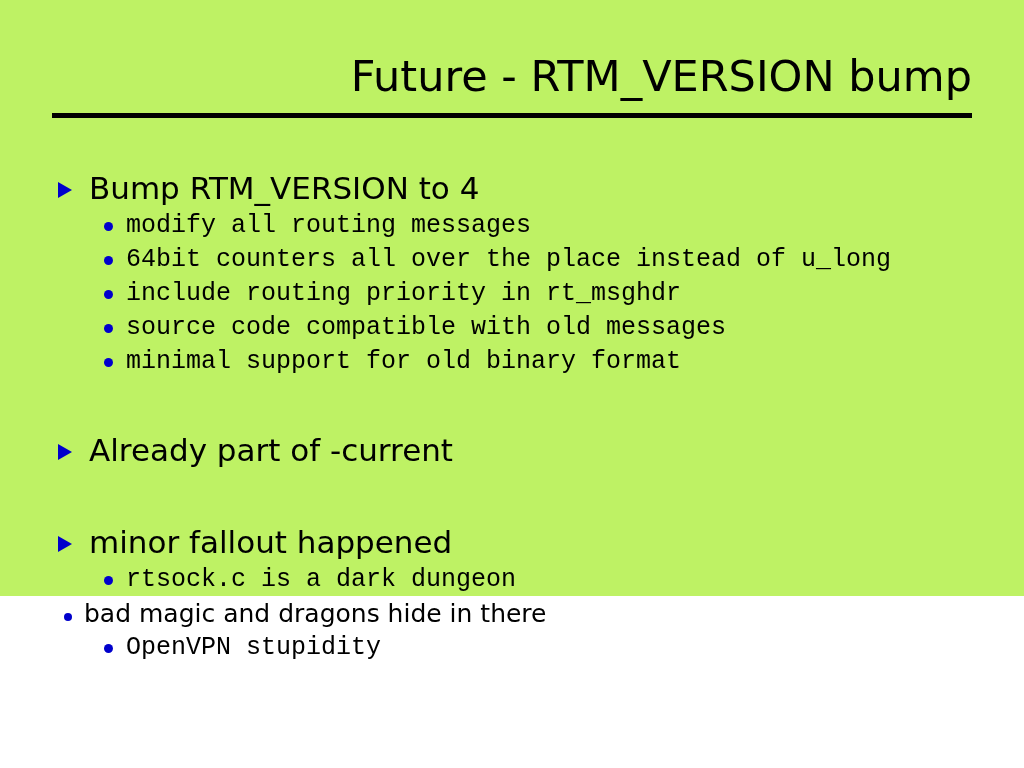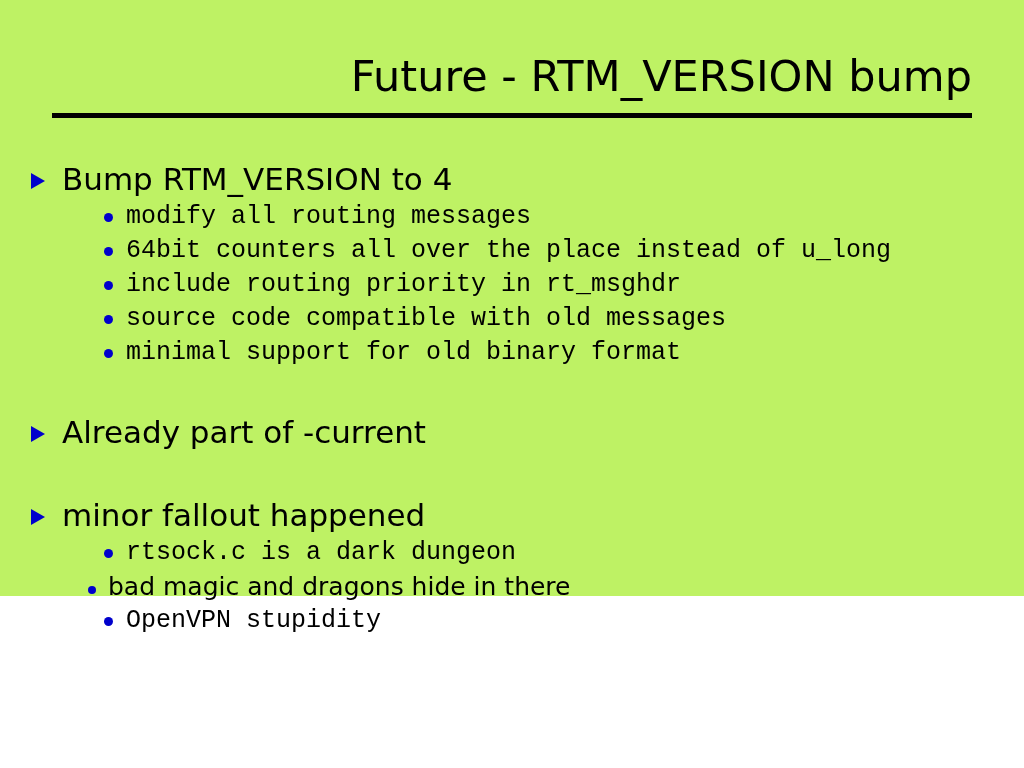--- a/index.html
+++ b/index.html
@@ -54,24 +54,24 @@
   }
 
   .bullet-row {
     display: flex;
     align-items: baseline;
     color: #000000;
   }
 
   
   .lvl1 {
-    padding-left: 31px;
+    padding-left: 58px;
     font-size: 31px;
     line-height: 41px;
-    margin-top: 4px;
+    margin-top: 13px;
   }
   .lvl1 .marker {
     width: 31px;
     flex: 0 0 31px;
     display: inline-flex;
     align-items: center;
     position: relative;
     top: -1px;
   }
   .tri {
@@ -101,21 +101,21 @@
   .dot2 {
     display: inline-block;
     width: 9px;
     height: 9px;
     border-radius: 50%;
     background: #0000cc;
   }
 
   
   .lvl3 {
-    padding-left: 88px;
+    padding-left: 64px;
     font-size: 25px;
     line-height: 34px;
   }
   .lvl3 .marker {
     width: 20px;
     flex: 0 0 20px;
     display: inline-flex;
     align-items: center;
     position: relative;
     top: -1px;

